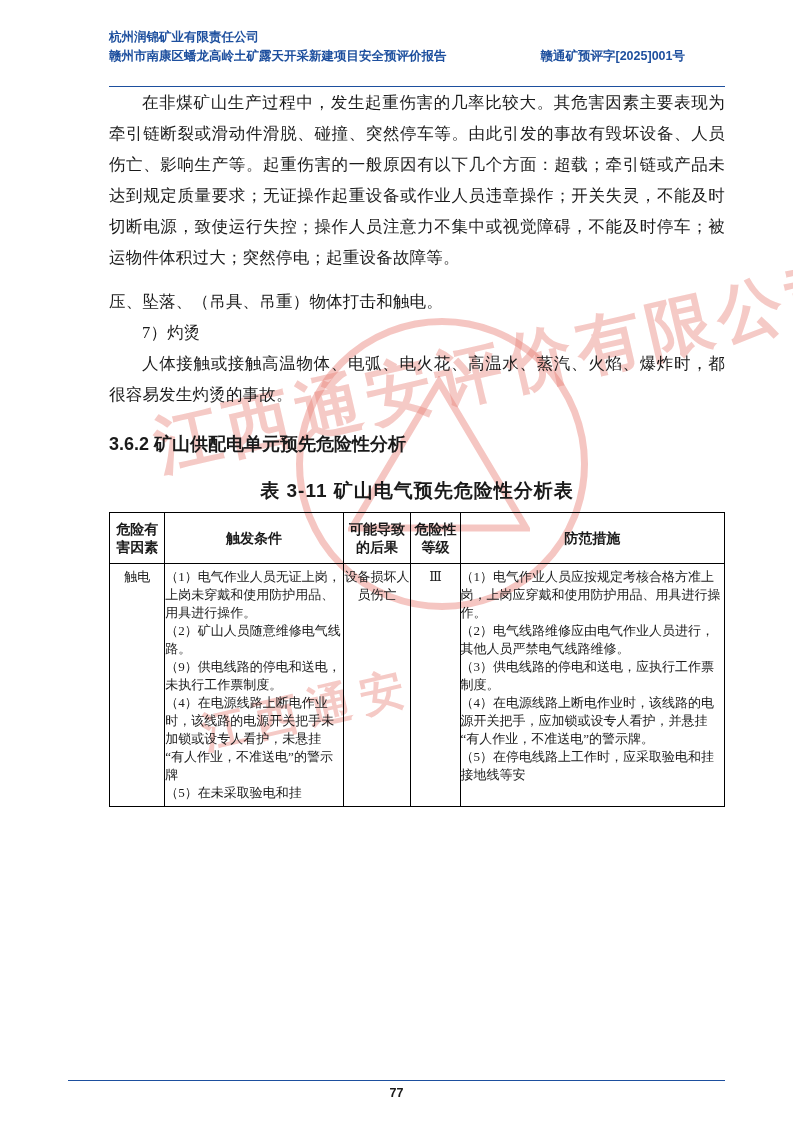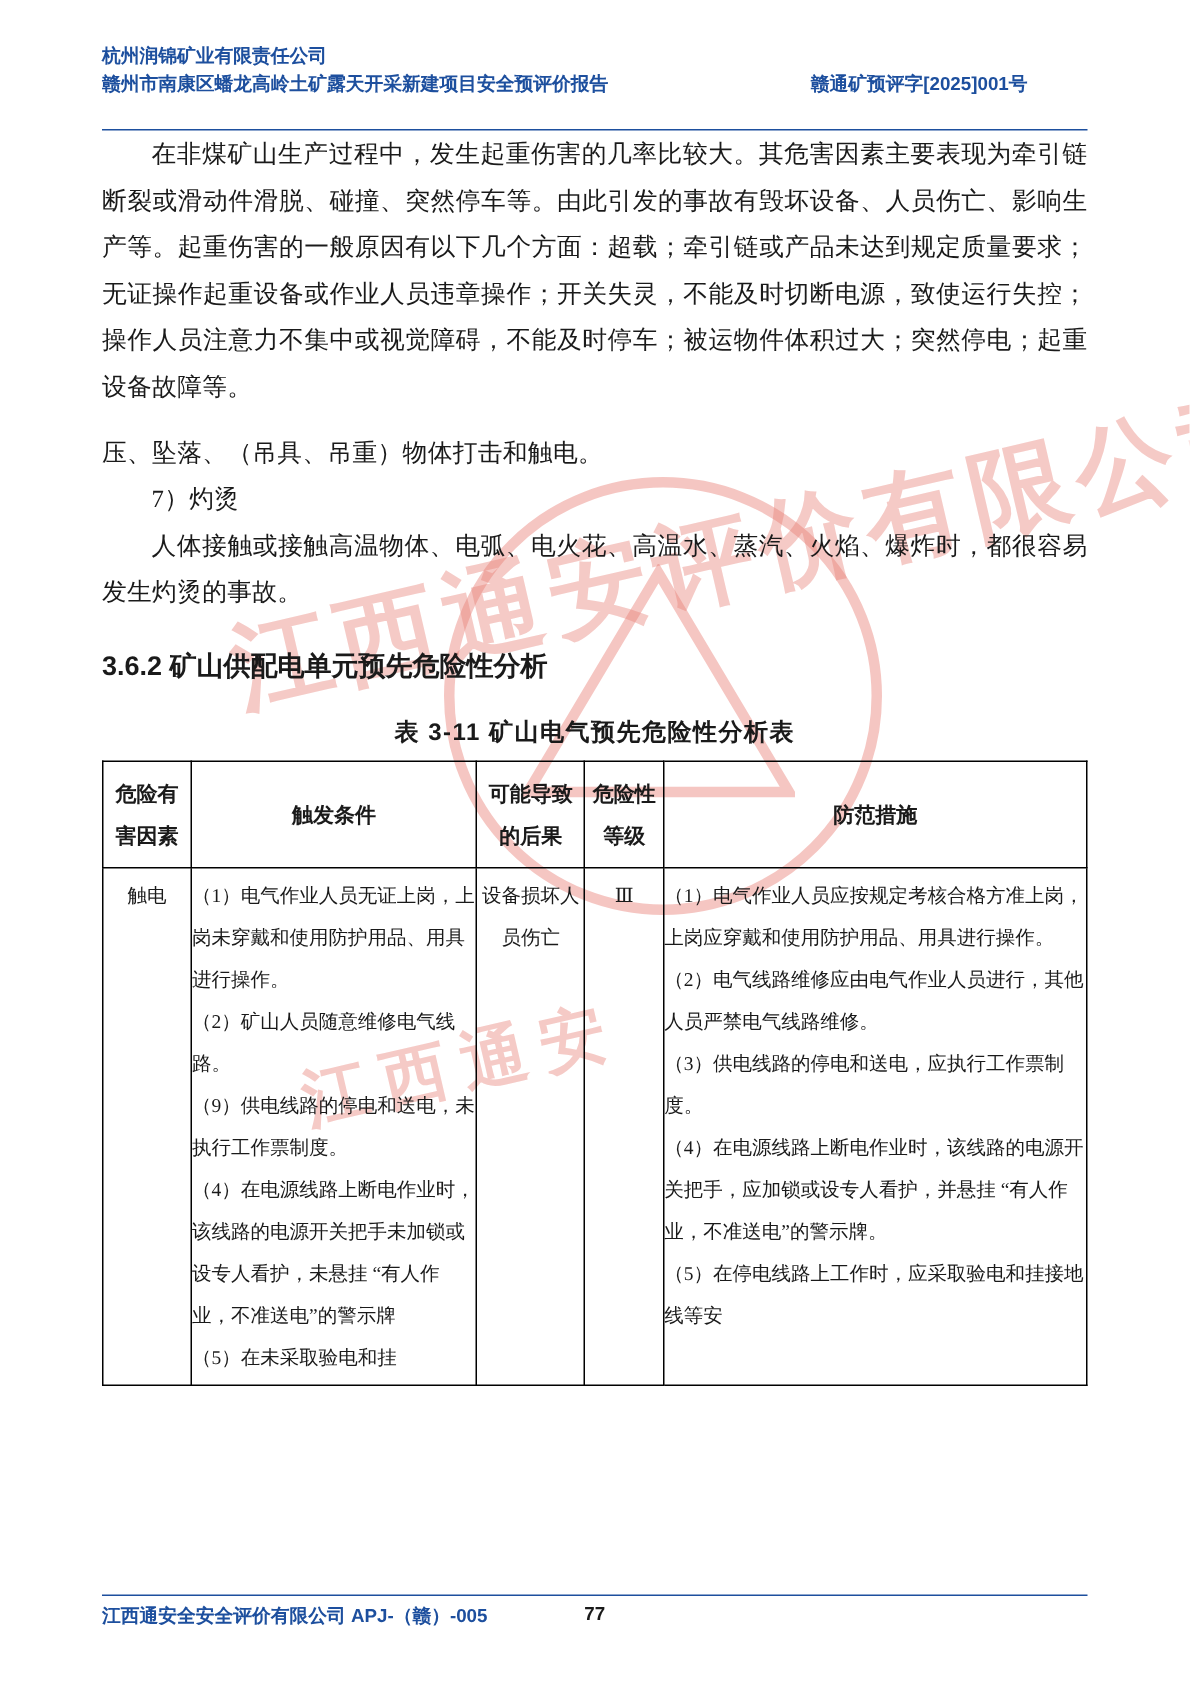--- a/index.html
+++ b/index.html
@@ -13,20 +13,21 @@
     font-family: "Liberation Serif", "DejaVu Serif", serif;
     color: #1a1a1a;
     position: relative;
     overflow: hidden;
   }
   .page {
     position: absolute;
     inset: 0;
     padding: 28px 68px 0 68px;
     box-sizing: border-box;
+    margin-left: 41px;
   }
 
   
   .watermark {
     position: absolute;
     left: 0; top: 0;
     width: 793px; height: 1122px;
     pointer-events: none;
     z-index: 5;
     overflow: hidden;
@@ -105,34 +106,34 @@
   p.first { margin-top: 13px; }
   p.indent { text-indent: 2em; }
   h3.sec {
     font-size: 18px;
     font-weight: bold;
     margin: 22px 0 0 0;
     font-family: "Liberation Sans", sans-serif;
   }
   .tbl-caption {
     text-align: center;
-    font-size: 16px;
+    font-size: 19px;
     font-weight: bold;
     margin: 22px 0 8px 0;
     font-family: "Liberation Sans", sans-serif;
     letter-spacing: 1px;
   }
 
   
   table.risk {
     width: 100%;
     border-collapse: collapse;
     table-layout: fixed;
     font-size: 13px;
-    line-height: 28px;
+    line-height: 18px;
   }
   table.risk th, table.risk td {
     border: 1.1px solid #000;
     padding: 4px 0;
     vertical-align: top;
   }
   table.risk th {
     text-align: center;
     vertical-align: middle;
     font-weight: bold;
@@ -245,15 +246,14 @@
             <div>（5）在停电线路上工作时，应采取验电和挂接地线等安</div>
           </td>
         </tr>
       </tbody>
     </table>
 
   </div>
 </div>
 
 <div class="footer">
-  <span class="footer-left">江西通安全安全评价有限公司 APJ-（赣）-005</span>
   <span class="footer-page">77</span>
 </div>
 
 </body></html>

